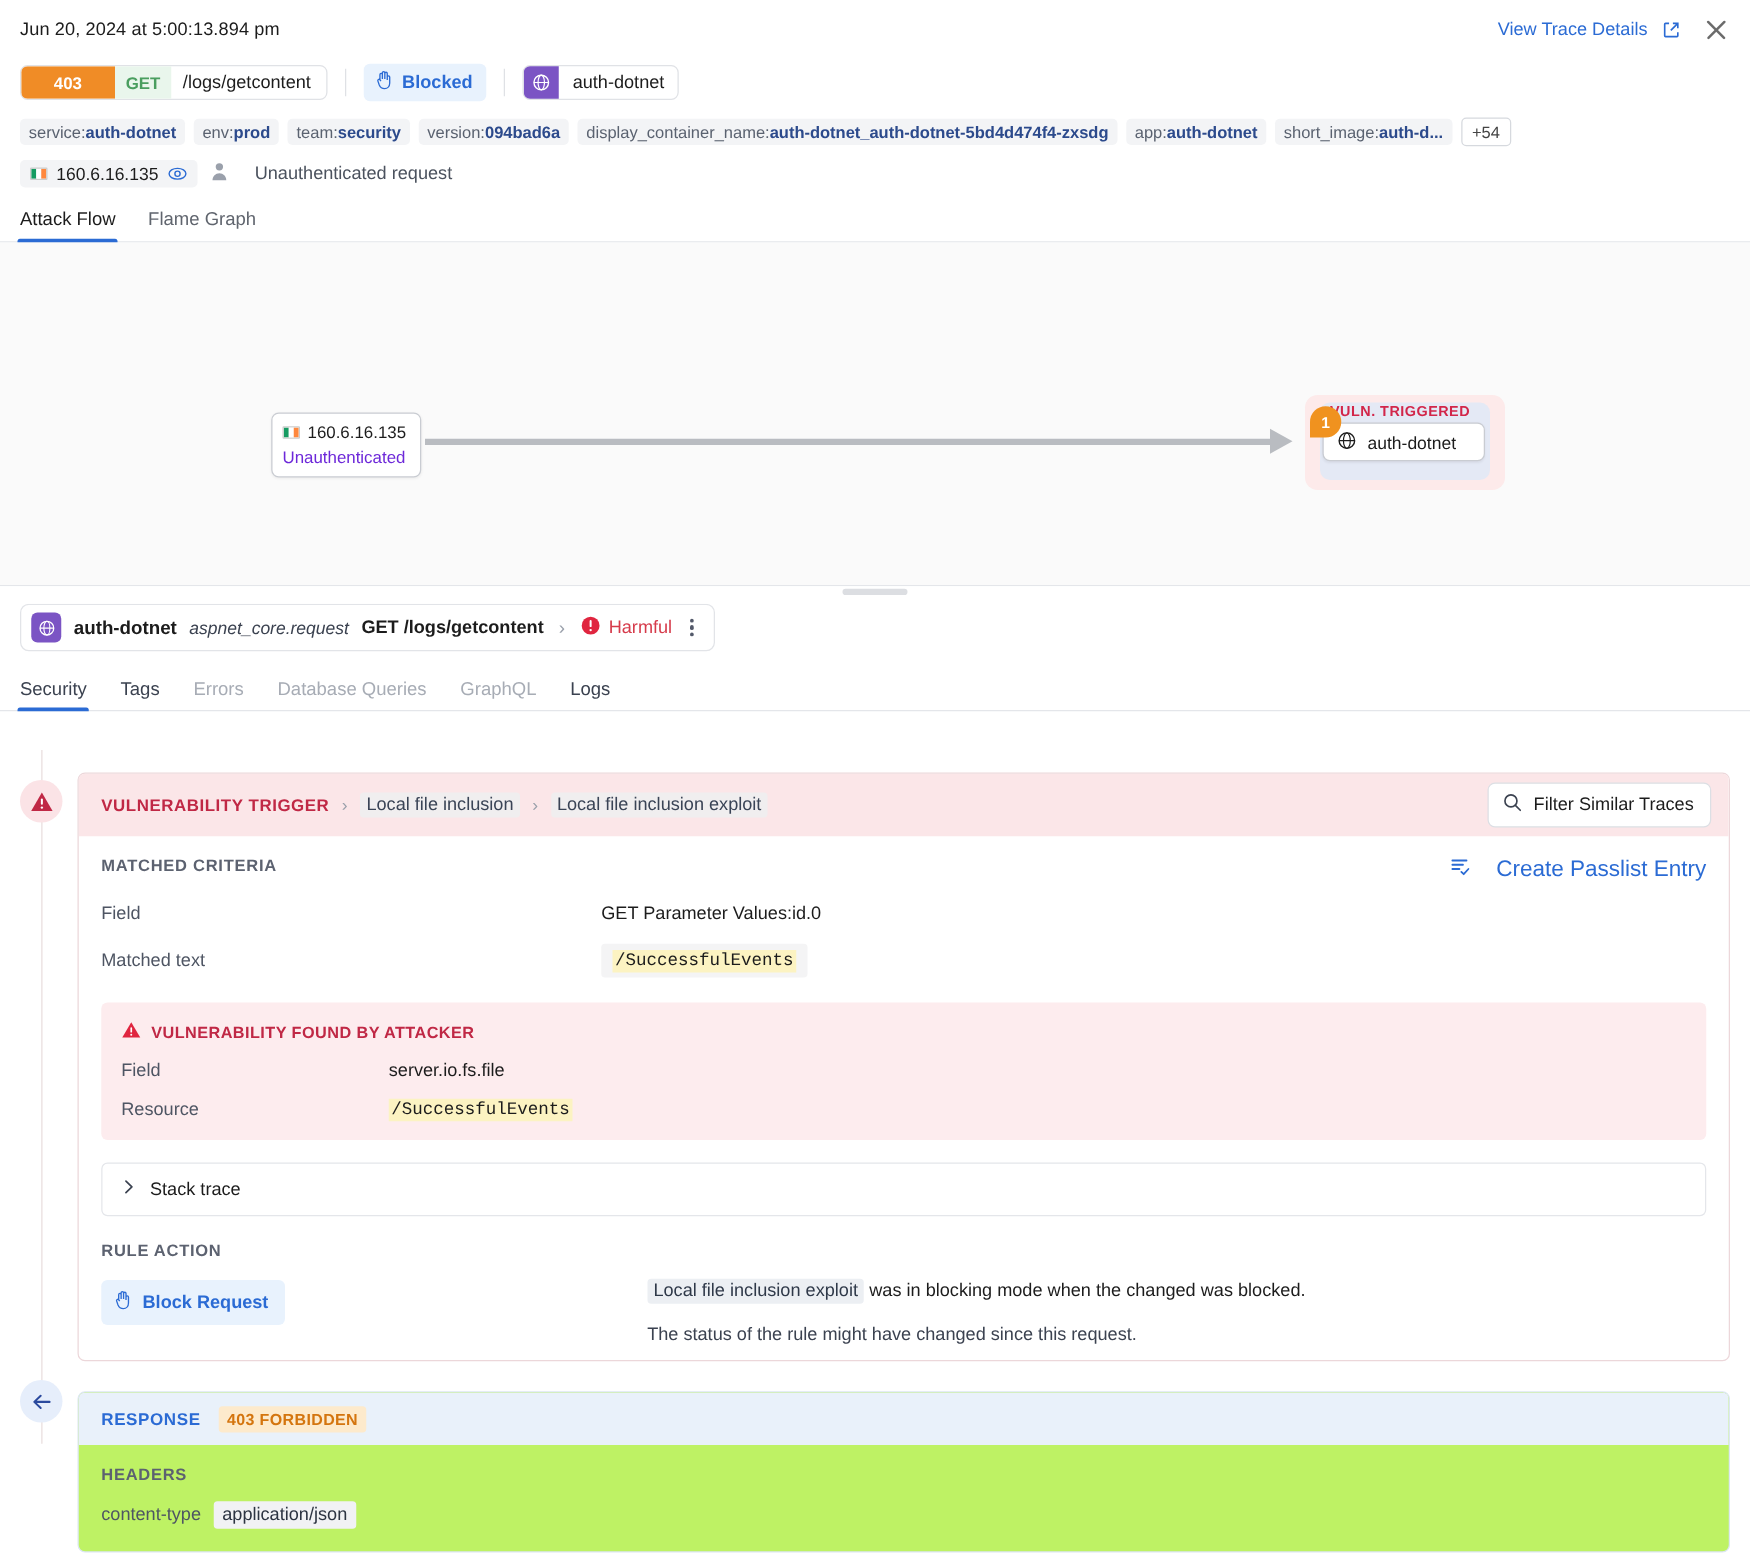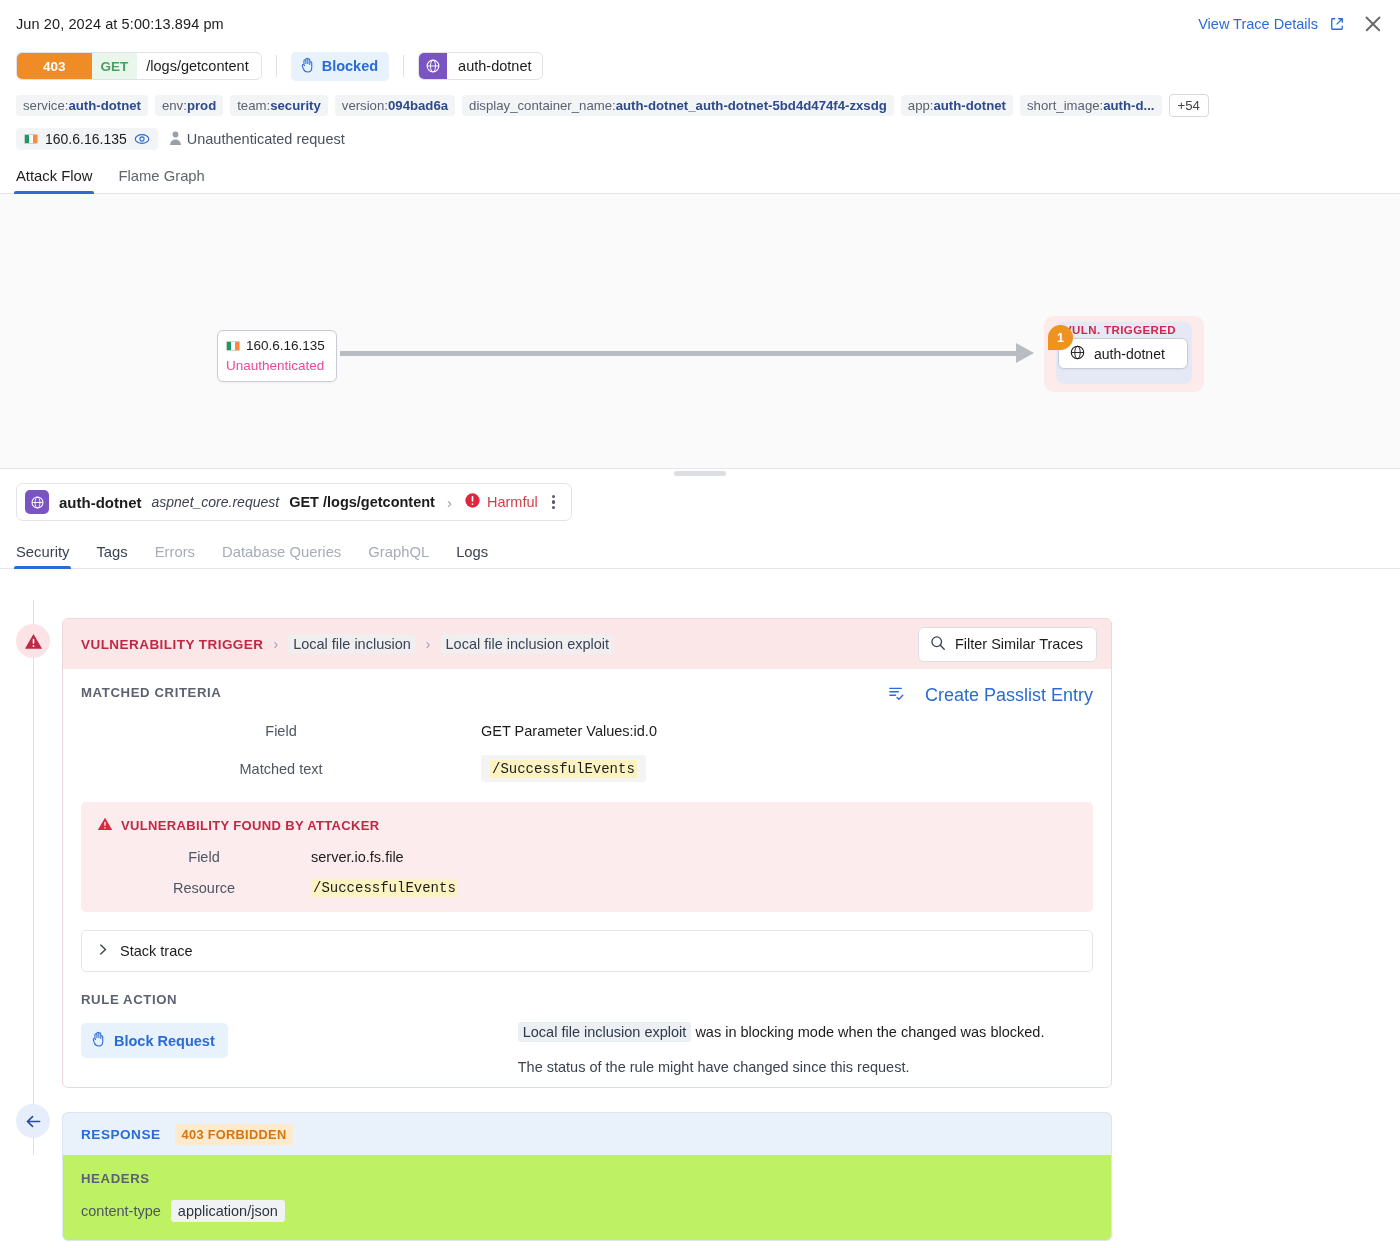--- a/index.html
+++ b/index.html
@@ -80,21 +80,21 @@
 
   
   .hdr-row4 { display:flex; align-items:center; gap:10px; height:34px; margin-top:4px; }
   .ip-chip {
     display:flex; align-items:center; gap:7px; background:#f3f4f6; border-radius:4px;
     padding:3px 8px; font-size:14px; color:#1c1c1c;
   }
   .flag { width:14px; height:10px; display:inline-flex; border-radius:1px; overflow:hidden; border:0.5px solid #ccc;}
   .flag i { display:block; width:33.34%; height:100%; }
   .eye { width:16px;height:16px; cursor:pointer; }
-  .unauth { display:flex; align-items:center; gap:4px; font-size:14.5px; color:#4b525e; }
+  .unauth { display:flex; align-items:center; gap:21px; font-size:14.5px; color:#4b525e; }
 
   
   .tabs-bar {
     display:flex; align-items:flex-end; gap:26px; padding:0 16px;
     border-bottom:1px solid #e4e6ea; height:38px; background:#fff;
   }
   .tab {
     font-size:14.8px; color:#60656e; padding-bottom:9px; cursor:pointer; position:relative;
   }
   .tab.active { color:#1c1c1c; font-weight:normal; }
@@ -105,21 +105,21 @@
 
   
   .flow-canvas { position:relative; height:275px; background:#fafafa; border-bottom:1px solid #e4e6ea; }
   .node-client {
     position:absolute; left:217px; top:330px; width:120px;
     background:#fff; border:1px solid #c9ccd2; border-radius:6px;
     padding:5px 8px 6px 8px; font-size:13.5px; line-height:1.45; color:#1c1c1c;
     box-shadow:0 1px 2px rgba(0,0,0,.05);
   }
   .node-client .l1 { display:flex; align-items:center; gap:6px; }
-  .node-client .l2 { color:#ec4899; }
+  .node-client .l2 { color:#6d28d9; }
   .arrow-line {
     position:absolute; left:340px; top:351px; width:680px; height:5px; background:#b9bcc1;
   }
   .arrow-head {
     position:absolute; left:1016px; top:343px; width:0;height:0;
     border-top:10px solid transparent; border-bottom:10px solid transparent;
     border-left:18px solid #b9bcc1;
   }
   .vuln-wrap {
     position:absolute; left:1044px; top:316px; width:160px; height:76px;
@@ -191,21 +191,21 @@
   .rail-icon-top {
     position:absolute; left:16px; top:624px; width:34px;height:34px;border-radius:50%;
     background:#fbe3e6; display:flex;align-items:center;justify-content:center;
   }
   .rail-icon-bot {
     position:absolute; left:16px; top:1104px; width:34px;height:34px;border-radius:50%;
     background:#e6eefb; display:flex;align-items:center;justify-content:center; cursor:pointer;
   }
 
   
-  .sec-body { position:absolute; left:62px; top:618px; width:1050px; }
+  .sec-body { position:absolute; left:62px; top:618px; width:1322px; }
   .vuln-card { border:1px solid #ecd7da; border-radius:6px; overflow:hidden; background:#fff; }
   .vuln-head {
     background:#fbe6e8; display:flex; align-items:center; justify-content:space-between;
     padding:9px 14px 9px 18px; height:50px;
   }
   .crumb { display:flex; align-items:center; gap:10px; }
   .crumb-title { font-size:13.5px; font-weight:bold; color:#c02845; letter-spacing:.45px; }
   .crumb-sep { color:#9aa0ab; font-size:14px; }
   .crumb-link {
     font-size:14.5px; color:#3a4456; background:#f0eeef; border-radius:3px; padding:2px 5px; cursor:pointer;
@@ -214,21 +214,21 @@
     display:flex; align-items:center; gap:9px; background:#fff; border:1px solid #dcdfe4;
     border-radius:6px; padding:7px 13px 7px 11px; font-size:14.5px; color:#1c1c1c; cursor:pointer;
   }
 
   .vuln-inner-pad { padding:16px 18px 10px 18px; }
   .row-head { display:flex; align-items:flex-start; justify-content:space-between; }
   .sec-label { font-size:13.2px; font-weight:bold; color:#5c6270; letter-spacing:.6px; }
   .passlist { display:flex; align-items:flex-start; gap:20px; color:#2b6bd4; font-size:18px; cursor:pointer; }
 
   .kv { display:flex; align-items:center; margin-top:16px; }
-  .kv .k { width:400px; font-size:14.5px; color:#4e5563;text-align:center; }
+  .kv .k { width:400px; font-size:14.5px; color:#4e5563; }
   .kv .v { font-size:14.5px; color:#1c1c1c; }
   .code-box { background:#f4f4f5; padding:5px 9px; border-radius:3px; display:inline-block; }
   .code-hl {
     background:#fcf3c2; font-family:"Liberation Mono", monospace; font-size:14px; color:#1c1c1c;
     padding:1px 2px;
   }
 
   .attacker-box {
     margin:20px 0 0 0; background:#fdecee; border-radius:5px; padding:14px 16px 16px 16px;
   }

